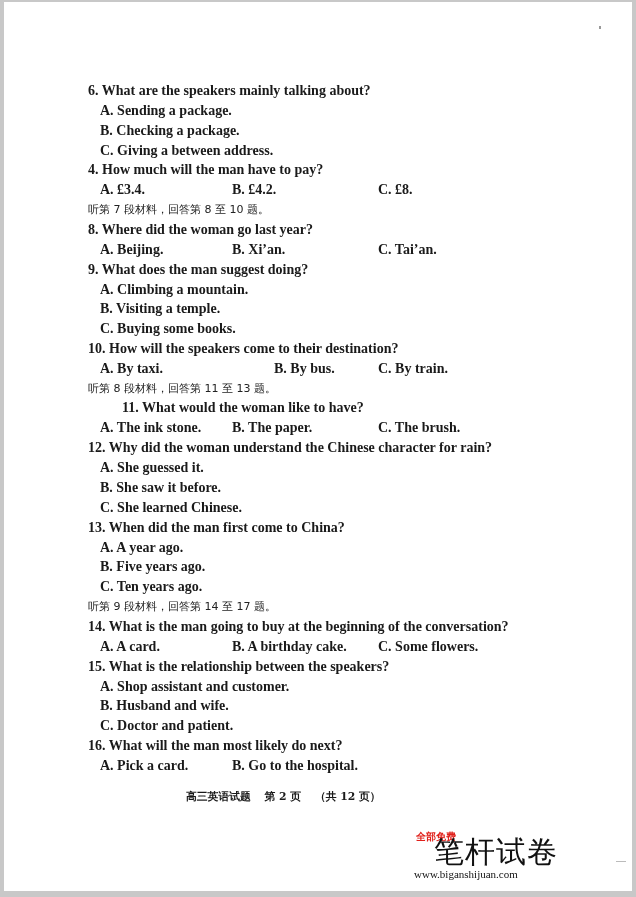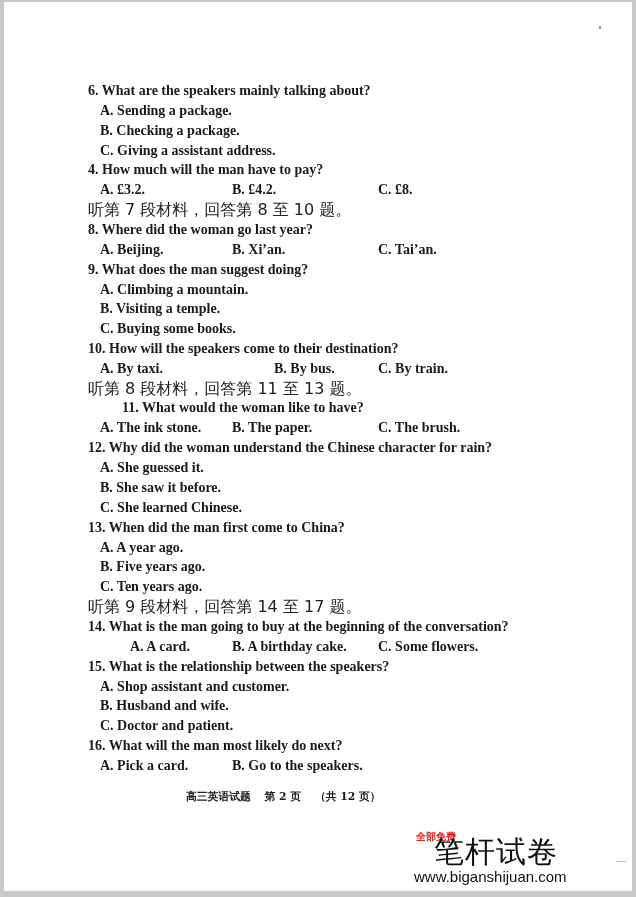--- a/index.html
+++ b/index.html
@@ -11,54 +11,54 @@
   .page {
     position: absolute; left: 4px; top: 2px; width: 628px; height: 889px;
     background: #ffffff;
   }
   .ln {
     position: absolute; left: 0; height: 20px; line-height: 20px;
     font-size: 14px; font-weight: bold; color: #1a1a1a; white-space: nowrap;
   }
   .q { left: 84px; }
   .opt { left: 96px; }
-  .cn { left: 84px; font-family: "DejaVu Sans", sans-serif; font-weight: normal; font-size: 16px; color: #222; }
+  .cn { left: 84px; font-family: "DejaVu Sans", sans-serif; font-weight: normal; font-size: 11px; color: #222; }
   .col { position: absolute; top: 0; white-space: nowrap; }
   .footer {
     position: absolute; left: 182px; top: 788px; font-size: 10.8px; font-weight: bold; color: #1a1a1a;
     font-family: "DejaVu Serif", serif; white-space: nowrap;
   }
   .footer span { margin-right: 10px; }
   .wm-title {
     position: absolute; left: 430px; top: 833px; font-size: 30px; line-height: 34px;
     font-family: "DejaVu Sans", sans-serif; color: #111; letter-spacing: 1px; white-space: nowrap;
   }
   .wm-red {
     position: absolute; left: 412px; top: 828px; font-size: 10px; color: #e0201a;
     font-family: "DejaVu Sans", sans-serif; font-weight: bold; white-space: nowrap;
   }
   .wm-url {
-    position: absolute; left: 410px; top: 866px; font-size: 15px;
-    font-family: Liberation Sans, sans-serif; color: #111; white-space: nowrap;
+    position: absolute; left: 410px; top: 866px; font-size: 11px;
+    font-family: Liberation Serif, serif; color: #111; white-space: nowrap;
   }
   .corner-mark { position: absolute; left: 595px; top: 24px; width: 2px; height: 3px; background: #999; }
   .side-mark { position: absolute; left: 612px; top: 859px; width: 10px; height: 1px; background: #bbb; }
 </style>
 </head>
 <body>
 
 <div class="page">
   <div id="content">
       <div class="ln q" style="top: 79px;">6. What are the speakers mainly talking about?</div>
       <div class="ln opt" style="top: 98.85px;">A. Sending a package.</div>
       <div class="ln opt" style="top: 118.7px;">B. Checking a package.</div>
-      <div class="ln opt" style="top: 138.55px;">C. Giving a assistant address.</div>
+      <div class="ln opt" style="top: 138.55px;">C. Giving a between address.</div>
       <div class="ln q" style="top: 158.4px;">4. How much will the man have to pay?</div>
       <div class="ln opt" style="top: 178.25px; width: 520px;">
-        <span class="col" style="left: 0px;">A. £3.2.</span>
+        <span class="col" style="left: 0px;">A. £3.4.</span>
         <span class="col" style="left: 132px;">B. £4.2.</span>
         <span class="col" style="left: 278px;">C. £8.</span>
       </div>
       <div class="ln cn" style="top: 198.1px;">听第 7 段材料，回答第 8 至 10 题。</div>
       <div class="ln q" style="top: 217.95px;">8. Where did the woman go last year?</div>
       <div class="ln opt" style="top: 237.8px; width: 520px;">
         <span class="col" style="left: 0px;">A. Beijing.</span>
         <span class="col" style="left: 132px;">B. Xi’an.</span>
         <span class="col" style="left: 278px;">C. Tai’an.</span>
       </div>
@@ -83,32 +83,32 @@
       <div class="ln opt" style="top: 456.15px;">A. She guessed it.</div>
       <div class="ln opt" style="top: 476px;">B. She saw it before.</div>
       <div class="ln opt" style="top: 495.85px;">C. She learned Chinese.</div>
       <div class="ln q" style="top: 515.7px;">13. When did the man first come to China?</div>
       <div class="ln opt" style="top: 535.55px;">A. A year ago.</div>
       <div class="ln opt" style="top: 555.4px;">B. Five years ago.</div>
       <div class="ln opt" style="top: 575.25px;">C. Ten years ago.</div>
       <div class="ln cn" style="top: 595.1px;">听第 9 段材料，回答第 14 至 17 题。</div>
       <div class="ln q" style="top: 614.95px;">14. What is the man going to buy at the beginning of the conversation?</div>
       <div class="ln opt" style="top: 634.8px; width: 520px;">
-        <span class="col" style="left: 0px; margin-left: 30px;">A. A card.</span>
+        <span class="col" style="left: 0px;">A. A card.</span>
         <span class="col" style="left: 132px;">B. A birthday cake.</span>
         <span class="col" style="left: 278px;">C. Some flowers.</span>
       </div>
       <div class="ln q" style="top: 654.65px;">15. What is the relationship between the speakers?</div>
       <div class="ln opt" style="top: 674.5px;">A. Shop assistant and customer.</div>
       <div class="ln opt" style="top: 694.35px;">B. Husband and wife.</div>
       <div class="ln opt" style="top: 714.2px;">C. Doctor and patient.</div>
       <div class="ln q" style="top: 734.05px;">16. What will the man most likely do next?</div>
       <div class="ln opt" style="top: 753.9px; width: 520px;">
         <span class="col" style="left: 0px;">A. Pick a card.</span>
-        <span class="col" style="left: 132px;">B. Go to the speakers.</span>
+        <span class="col" style="left: 132px;">B. Go to the hospital.</span>
       </div>
     </div>
 
   <div class="footer">
     <span>高三英语试题</span>
     <span>第 2 页</span>
     <span>（共 12 页）</span>
   </div>
 
   <div class="wm-red">全部免费</div>

